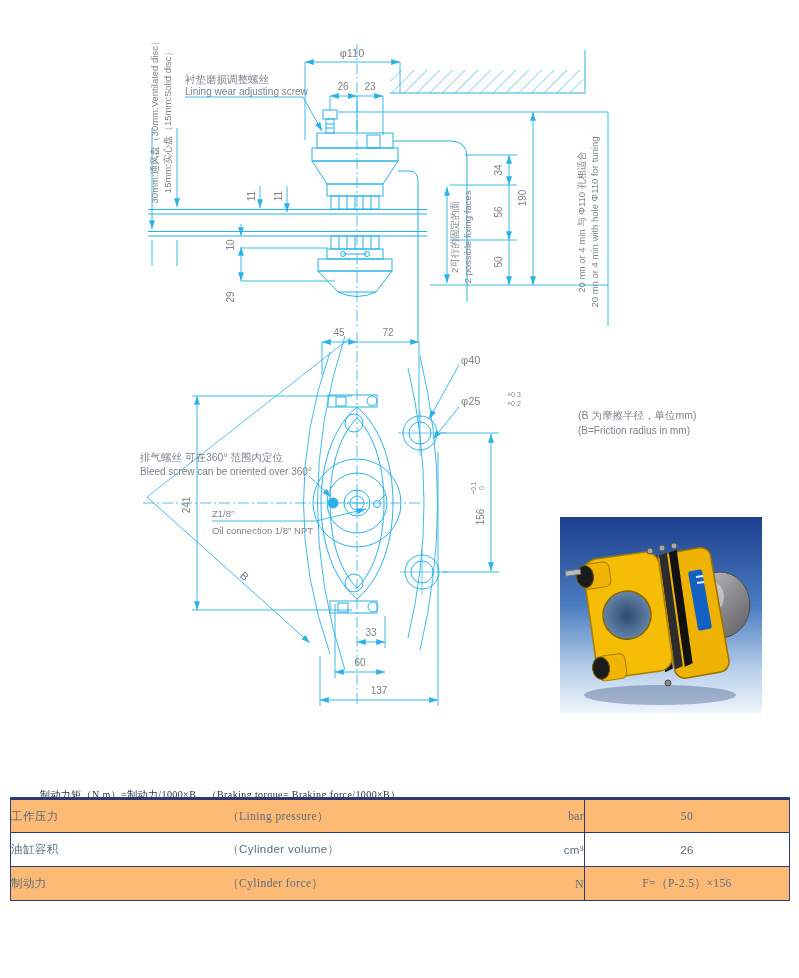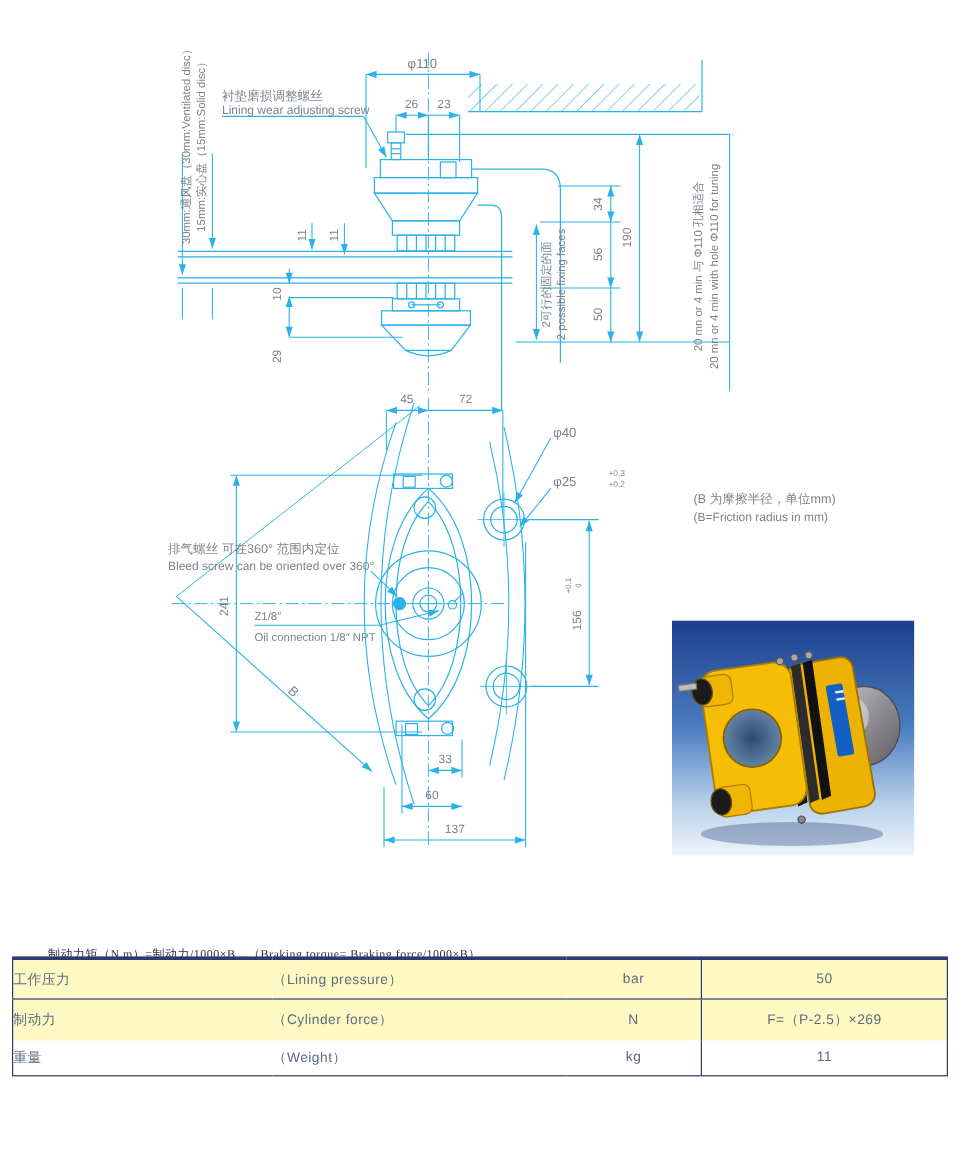--- a/index.html
+++ b/index.html
@@ -16,25 +16,25 @@
     letter-spacing:0.4px;white-space:nowrap;margin-top:16px;
   }
   table.spec{
     position:absolute;top:797px;left:10px;width:780px;
     border-collapse:collapse;table-layout:fixed;
     font-size:11.5px;color:#5c6c7e;letter-spacing:0.4px;
     border:1px solid #2b3a72;border-top:3px solid #2b3a72;
   }
   table.spec tr{height:34px;}
   table.spec tr.sep{border-bottom:1px solid #2b3a72;}
-  table.spec tr.shade{background:#fef9c3;}
+  table.spec tr.shade{background:#fdba74;font-family:Liberation Serif, serif;}
   table.spec td{padding:0;vertical-align:middle;}
   td.c-zh{width:212px;padding-left:57px;}
   td.c-en{width:240px;}
-  td.c-unit{width:110px;text-align:center;padding-right:14px;}
+  td.c-unit{width:110px;text-align:right;padding-right:14px;}
   td.c-val{width:200px;text-align:center;border-left:1.5px solid #2b3a72;}
 </style>
 </head>
 <body>
 
 <svg class="drawing" width="799" height="768" viewBox="0 0 799 768">
   <defs>
     <marker id="ae" viewBox="0 0 10 8" markerWidth="11" markerHeight="8.5" refX="9.2" refY="4" orient="auto-start-reverse">
       <path d="M0,0.9 L9.2,4 L0,7.1 Z" fill="#29b2e8"></path>
     </marker>
@@ -331,26 +331,26 @@
 <div class="formula">制动力矩（N.m）=制动力/1000×B　（Braking torque= Braking force/1000×B）</div>
 
 <table class="spec">
   <tbody>
     <tr class="shade sep">
       <td class="c-zh">工作压力</td>
       <td class="c-en">（Lining pressure）</td>
       <td class="c-unit">bar</td>
       <td class="c-val">50</td>
     </tr>
+    <tr class="sep">
+      <td class="c-zh">油缸容积</td>
+      <td class="c-en">（Cylinder volume）</td>
+      <td class="c-unit">cm³</td>
+      <td class="c-val">26</td>
+    </tr>
     <tr class="shade">
       <td class="c-zh">制动力</td>
       <td class="c-en">（Cylinder force）</td>
       <td class="c-unit">N</td>
-      <td class="c-val">F=（P-2.5）×269</td>
-    </tr>
-    <tr style="height:30px;">
-      <td class="c-zh">重量</td>
-      <td class="c-en">（Weight）</td>
-      <td class="c-unit">kg</td>
-      <td class="c-val">11</td>
+      <td class="c-val">F=（P-2.5）×156</td>
     </tr>
   </tbody>
 </table>
 
 </body></html>

